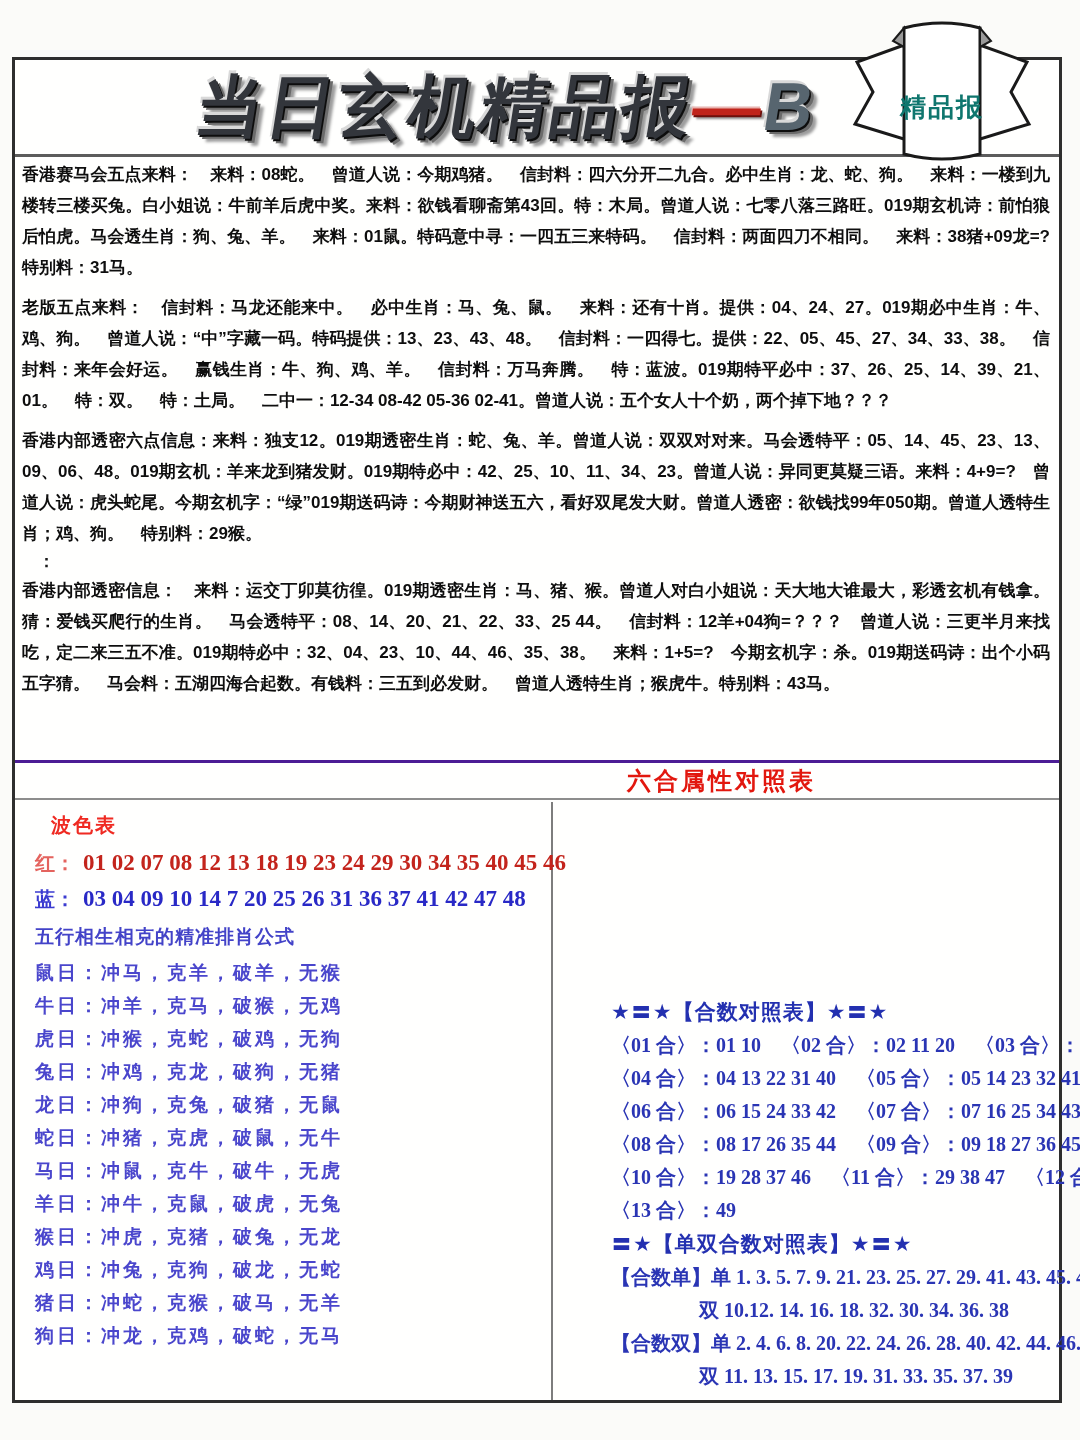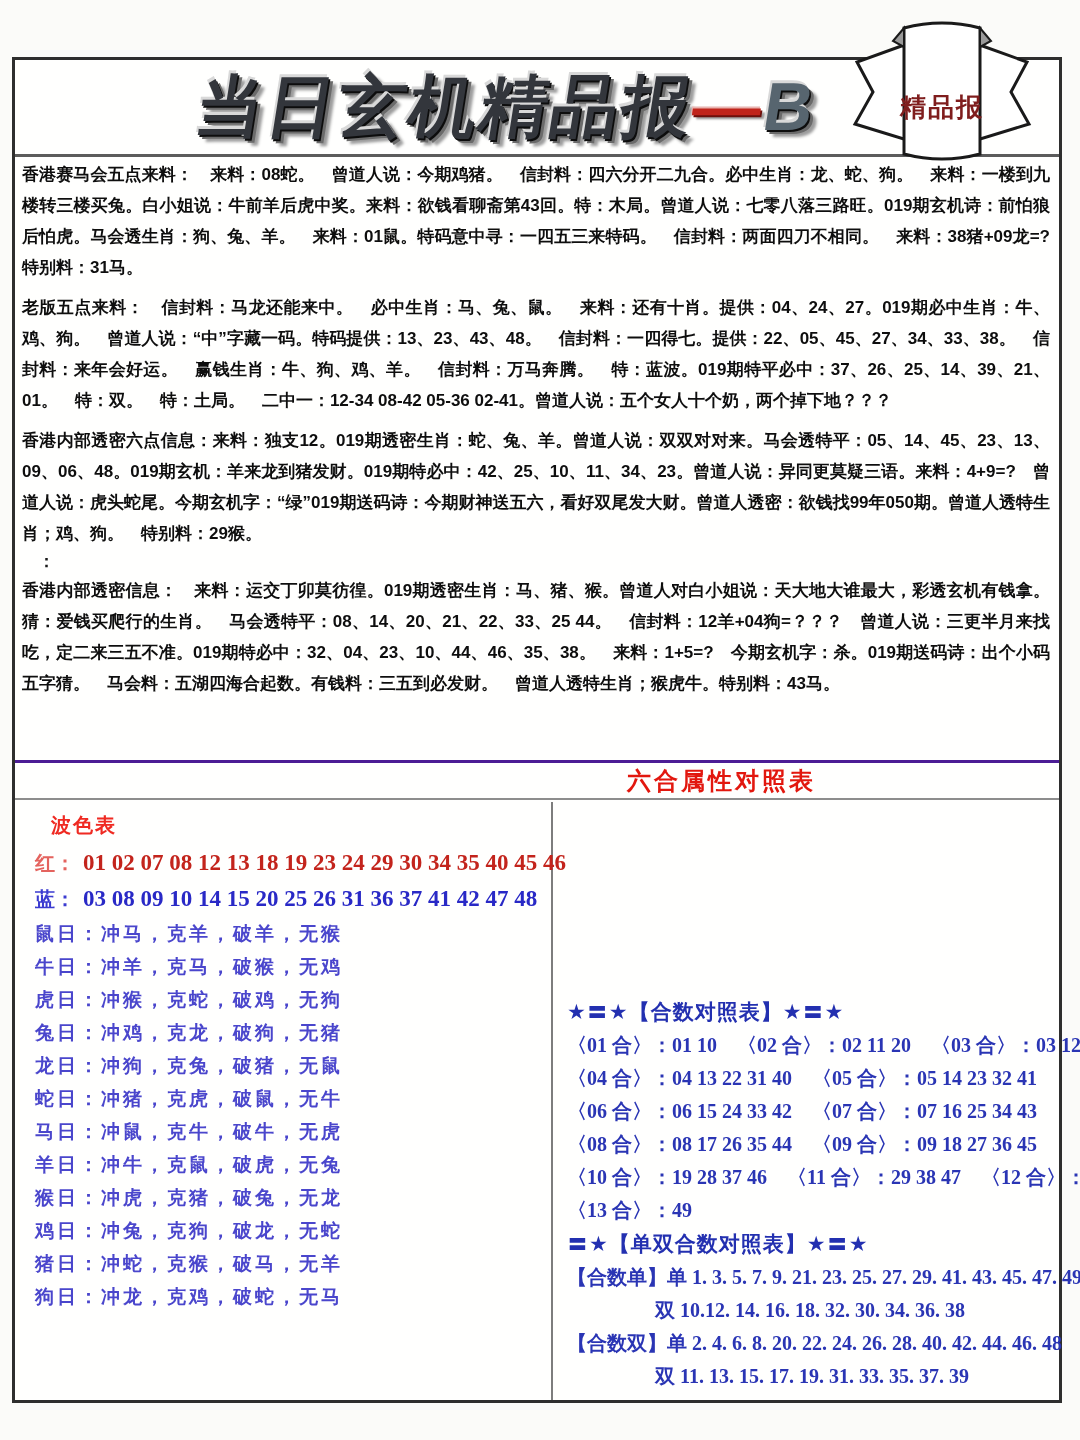--- a/index.html
+++ b/index.html
@@ -12,36 +12,36 @@
   .masthead{position:absolute;top:0;left:0;right:0;height:94px;border-bottom:3px solid #5c5c5c;}
   .title3d{position:absolute;left:50%;top:2px;transform:translateX(-55%) skewX(-9deg);
            font-size:68px;font-weight:bold;letter-spacing:3px;white-space:nowrap;
            color:#33363c;
            text-shadow:-2px -3px 0 #d9d9d9, 2px 2px 0 #0d0d0d, 5px 4px 0 #6b6b6b, 9px 7px 3px #9c9c9c;}
   .title-dash{color:#c0241b;text-shadow:-1px -2px 0 #e8b5b1, 2px 2px 0 #6b100c, 5px 4px 2px #9c9c9c;}
   .title-b{color:#57656f;}
   .ribbon{position:absolute;top:-46px;right:22px;width:190px;height:152px;}
   .ribbon svg{position:absolute;inset:0;}
   .ribbon-label{position:absolute;left:50%;top:61%;transform:translate(-50%,-50%);
-                color:#7f1d1d;font-weight:bold;font-size:26px;letter-spacing:2px;white-space:nowrap;}
+                color:#0f766e;font-weight:bold;font-size:26px;letter-spacing:2px;white-space:nowrap;}
 
   
   .articles{position:absolute;top:99px;left:7px;right:9px;}
   .para{font-size:17px;font-weight:bold;line-height:31px;color:#0e0e0e;
         text-align:justify;margin-bottom:9px;}
   .stray{font-size:17px;font-weight:bold;color:#1a1a1a;line-height:15px;margin:-4px 0 6px 16px;}
 
   
   .section-band{position:absolute;top:700px;left:0;right:0;height:40px;
                 border-top:3px solid #4c1d95;border-bottom:2px solid #8d8d8d;
                 padding-left:612px;box-sizing:border-box;display:flex;align-items:center;}
   .section-title{color:#e2170e;font-size:24px;font-weight:bold;letter-spacing:3px;}
 
   
-  .cols{position:absolute;top:742px;left:0;right:0;bottom:0;display:flex;}
+  .cols{position:absolute;top:742px;left:0;right:0;bottom:0;display:flex;gap:44px;}
   .col-left{width:538px;border-right:2px solid #7d7d7d;box-sizing:border-box;
             padding:8px 0 0 20px;}
   .col-right{flex:1;box-sizing:border-box;padding:193px 0 0 14px;color:#2a35b4;}
 
   .wave-title{color:#ef2a22;font-size:20px;font-weight:bold;margin:2px 0 6px 16px;letter-spacing:2px;}
   .wave-row{font-family:"Liberation Serif","DejaVu Serif",serif;font-weight:bold;
             font-size:23px;line-height:36px;white-space:nowrap;}
   .wave-row .lbl{font-family:"Liberation Sans","DejaVu Sans",sans-serif;font-size:20px;margin-right:8px;}
   .wave-red{color:#c3241c}.wave-red .lbl{color:#e4635e}
   .wave-blue{color:#2929c6}.wave-blue .lbl{color:#3b3bd0}
@@ -87,22 +87,23 @@
     <div class="section-band">
       <span class="section-title">六合属性对照表</span>
     </div>
 
     <div class="cols">
 
       <div class="col-left">
         <div class="wave-title">波色表</div>
 
         <div class="wave-row wave-red"><span class="lbl">红：</span><span>01 02 07 08 12 13 18 19 23 24 29 30 34 35 40 45 46</span></div>
-        <div class="wave-row wave-blue"><span class="lbl">蓝：</span><span>03 08 09 10 14 15 20 25 26 31 36 37 41 42 47 48</span></div>
+        <div class="wave-row wave-blue"><span class="lbl">蓝：</span><span>03 04 09 10 14 7 20 25 26 31 36 37 41 42 47 48</span></div>
 
+        <div class="formula-title">五行相生相克的精准排肖公式</div>
 
         <div class="zodiac-row">鼠日：冲马，克羊，破羊，无猴</div>
         <div class="zodiac-row">牛日：冲羊，克马，破猴，无鸡</div>
         <div class="zodiac-row">虎日：冲猴，克蛇，破鸡，无狗</div>
         <div class="zodiac-row">兔日：冲鸡，克龙，破狗，无猪</div>
         <div class="zodiac-row">龙日：冲狗，克兔，破猪，无鼠</div>
         <div class="zodiac-row">蛇日：冲猪，克虎，破鼠，无牛</div>
         <div class="zodiac-row">马日：冲鼠，克牛，破牛，无虎</div>
         <div class="zodiac-row">羊日：冲牛，克鼠，破虎，无兔</div>
         <div class="zodiac-row">猴日：冲虎，克猪，破兔，无龙</div>

